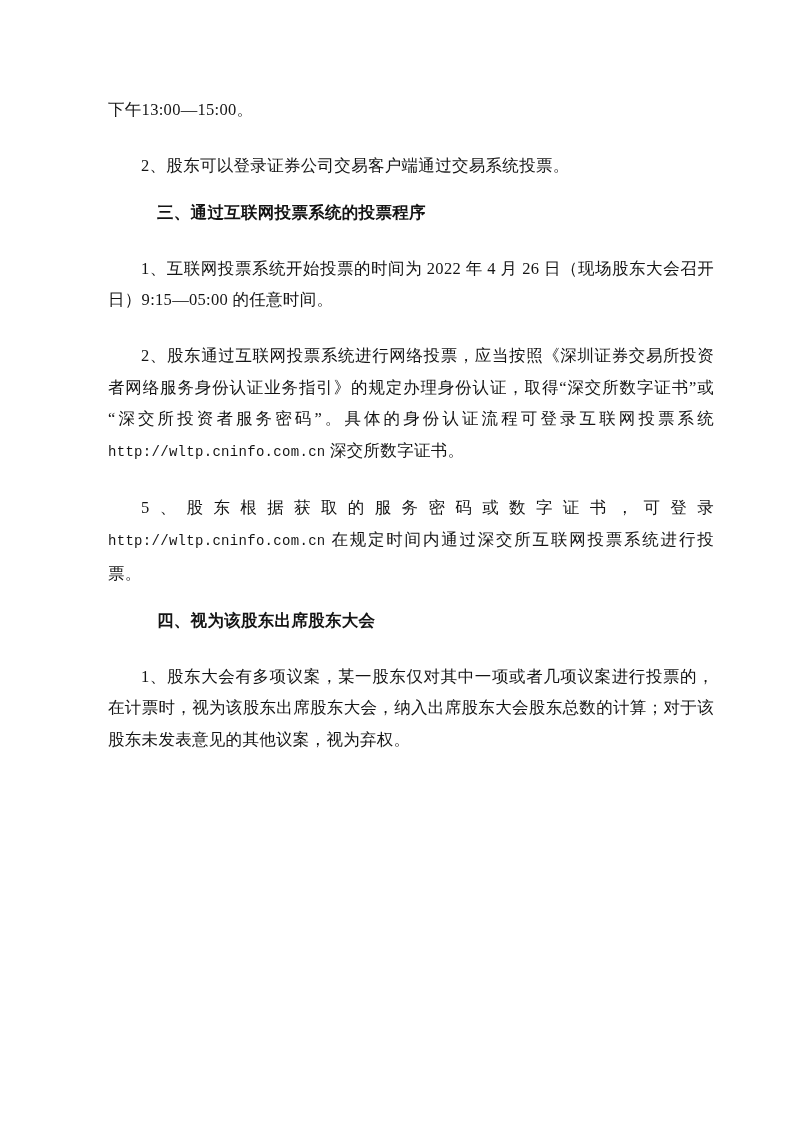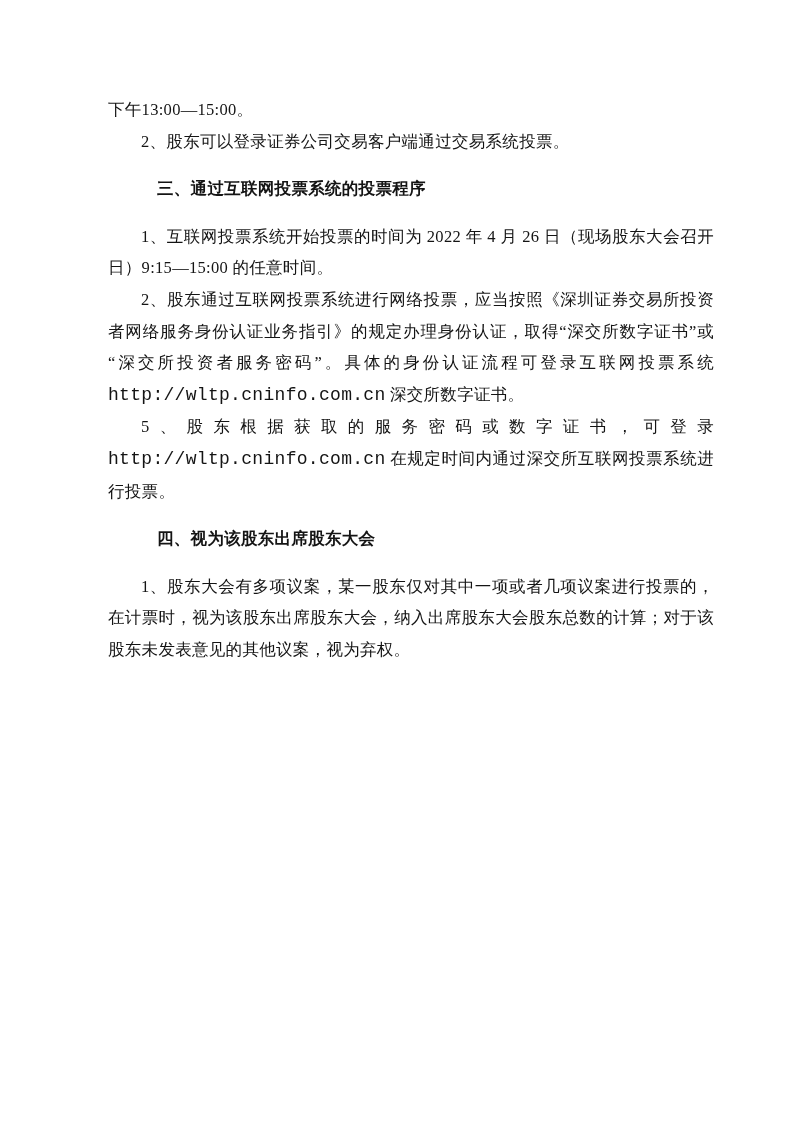--- a/index.html
+++ b/index.html
@@ -21,47 +21,47 @@
     font-size: 16.5px;
     line-height: 31.6px;
     overflow: hidden;
   }
   .para {
     margin: 0;
     text-align: justify;
     text-justify: inter-ideograph;
     letter-spacing: 0.3px;
   }
-  .indent { text-indent: 2em; }
+  .indent { text-indent: 2em; margin-top: 24px; }
   .heading {
     margin: 16px;
     font-family: "Liberation Sans", "DejaVu Sans", sans-serif;
     font-weight: 700;
     text-indent: 2em;
     letter-spacing: 0.3px;
     font-size: 16.5px;
     line-height: 31.6px;
   }
   .mono {
     font-family: "Liberation Mono", "DejaVu Sans Mono", monospace;
-    font-size: 18px;
+    font-size: 14px;
   }
 </style>
 </head>
 <body>
 
 <div class="page">
 
   <p class="para">下午13:00—15:00。</p>
 
   <p class="para indent">2、股东可以登录证券公司交易客户端通过交易系统投票。</p>
 
   <p class="heading">三、通过互联网投票系统的投票程序</p>
 
-  <p class="para indent">1、互联网投票系统开始投票的时间为 2022 年 4 月 26 日（现场股东大会召开日）9:15—15:00 的任意时间。</p>
+  <p class="para indent">1、互联网投票系统开始投票的时间为 2022 年 4 月 26 日（现场股东大会召开日）9:15—05:00 的任意时间。</p>
 
   <p class="para indent"><span>2、股东通过互联网投票系统进行网络投票，应当按照《深圳证券交易所投资者网络服务身份认证业务指引》的规定办理身份认证，取得“深交所数字证书”或“深交所投资者服务密码”。具体的身份认证流程可登录互联网投票系统 </span><span class="mono">http://wltp.cninfo.com.cn</span><span> 深交所数字证书。</span></p>
 
   <p class="para indent"><span>5、股东根据获取的服务密码或数字证书，可登录 </span><span class="mono">http://wltp.cninfo.com.cn</span><span> 在规定时间内通过深交所互联网投票系统进行投票。</span></p>
 
   <p class="heading">四、视为该股东出席股东大会</p>
 
 
   <p class="para indent">1、股东大会有多项议案，某一股东仅对其中一项或者几项议案进行投票的，在计票时，视为该股东出席股东大会，纳入出席股东大会股东总数的计算；对于该股东未发表意见的其他议案，视为弃权。</p>
 

